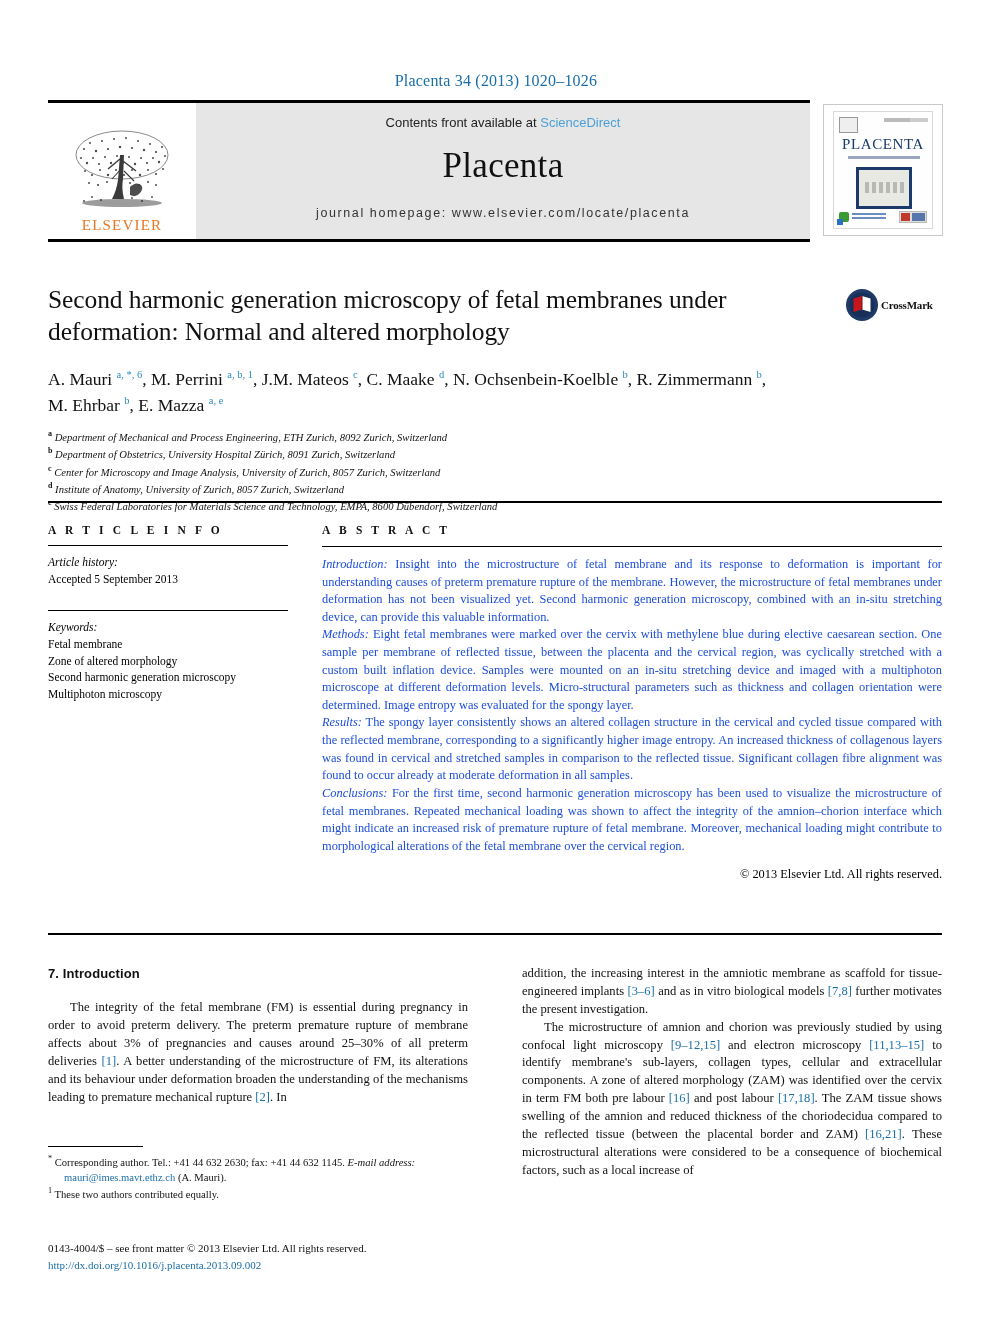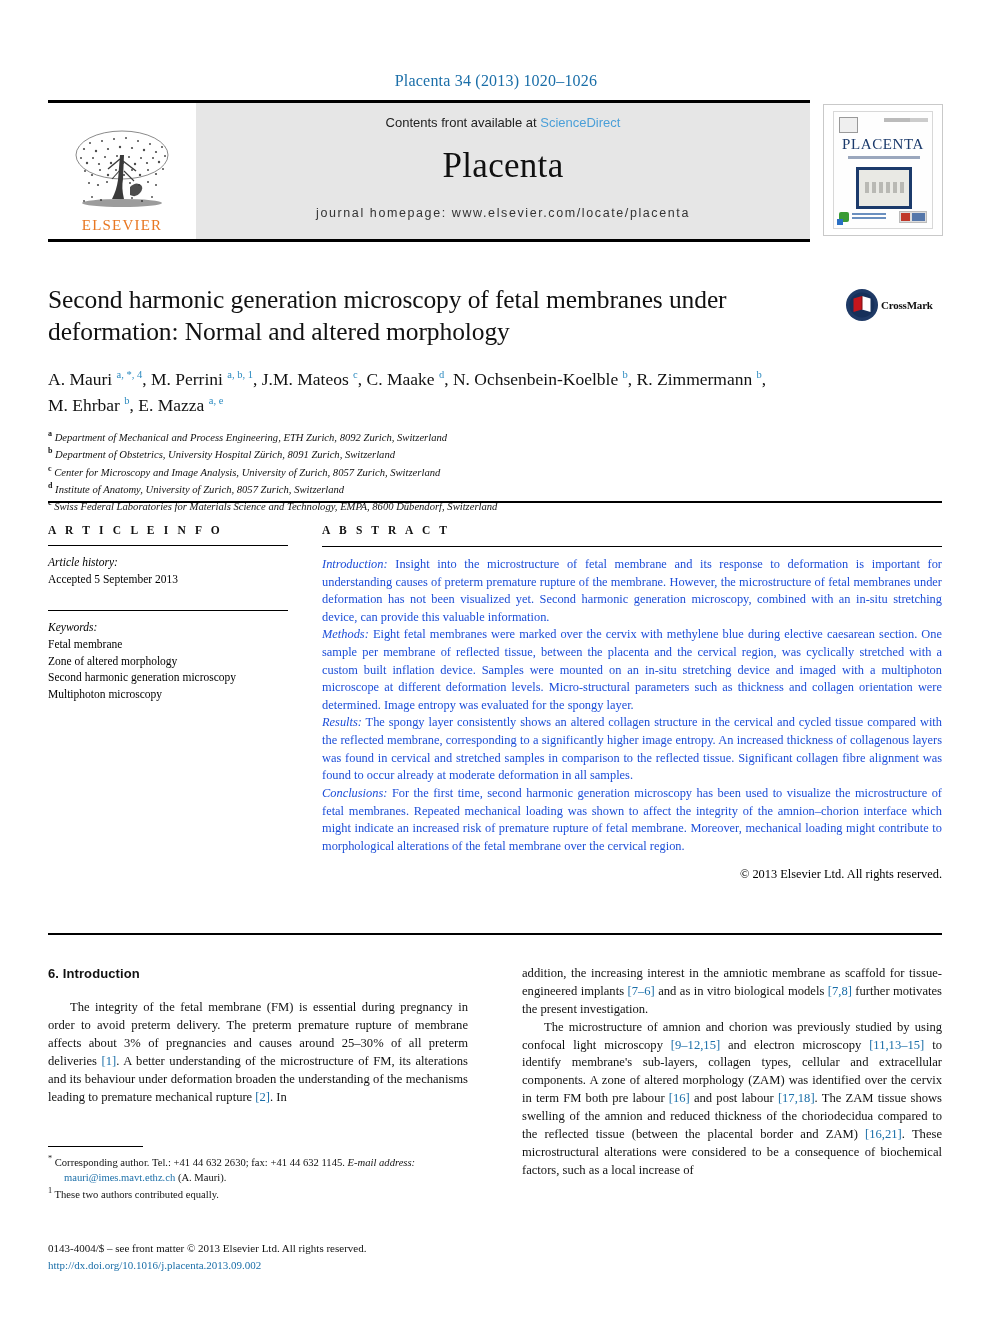--- a/index.html
+++ b/index.html
@@ -455,21 +455,21 @@
       <div class="cover-foot-lines"></div>
       <div class="cover-foot-r">
           <span class="red"></span>
           <span class="blu"></span>
         </div>
     </div>
   </div>
 
   <div class="title-block">
     <h1 class="art-title">Second harmonic generation microscopy of fetal membranes under deformation: Normal and altered morphology</h1>
-    <div class="authors">A. Mauri <sup>a, *, 4</sup>, M. Perrini <sup>a, b, 1</sup>, J.M. Mateos <sup>c</sup>, C. Maake <sup>d</sup>, N. Ochsenbein-Koelble <sup>b</sup>, R. Zimmermann <sup>b</sup>, M. Ehrbar <sup>b</sup>, E. Mazza <sup>a, e</sup></div>
+    <div class="authors">A. Mauri <sup>a, *, 6</sup>, M. Perrini <sup>a, b, 1</sup>, J.M. Mateos <sup>c</sup>, C. Maake <sup>d</sup>, N. Ochsenbein-Koelble <sup>b</sup>, R. Zimmermann <sup>b</sup>, M. Ehrbar <sup>b</sup>, E. Mazza <sup>a, e</sup></div>
     <div class="affils">
         <div><sup>a</sup> Department of Mechanical and Process Engineering, ETH Zurich, 8092 Zurich, Switzerland</div>
         <div><sup>b</sup> Department of Obstetrics, University Hospital Zürich, 8091 Zurich, Switzerland</div>
         <div><sup>c</sup> Center for Microscopy and Image Analysis, University of Zurich, 8057 Zurich, Switzerland</div>
         <div><sup>d</sup> Institute of Anatomy, University of Zurich, 8057 Zurich, Switzerland</div>
         <div><sup>e</sup> Swiss Federal Laboratories for Materials Science and Technology, EMPA, 8600 Dübendorf, Switzerland</div>
       </div>
   </div>
 
   <div class="crossmark">
@@ -509,26 +509,26 @@
         <p class="abstract-p"><i>Methods:</i> Eight fetal membranes were marked over the cervix with methylene blue during elective caesarean section. One sample per membrane of reflected tissue, between the placenta and the cervical region, was cyclically stretched with a custom built inflation device. Samples were mounted on an in-situ stretching device and imaged with a multiphoton microscope at different deformation levels. Micro-structural parameters such as thickness and collagen orientation were determined. Image entropy was evaluated for the spongy layer.</p>
         <p class="abstract-p"><i>Results:</i> The spongy layer consistently shows an altered collagen structure in the cervical and cycled tissue compared with the reflected membrane, corresponding to a significantly higher image entropy. An increased thickness of collagenous layers was found in cervical and stretched samples in comparison to the reflected tissue. Significant collagen fibre alignment was found to occur already at moderate deformation in all samples.</p>
         <p class="abstract-p"><i>Conclusions:</i> For the first time, second harmonic generation microscopy has been used to visualize the microstructure of fetal membranes. Repeated mechanical loading was shown to affect the integrity of the amnion–chorion interface which might indicate an increased risk of premature rupture of fetal membrane. Moreover, mechanical loading might contribute to morphological alterations of the fetal membrane over the cervical region.</p>
       </div>
     <div class="copyright">© 2013 Elsevier Ltd. All rights reserved.</div>
   </div>
 
   <div class="rule-thick" id="rule-bottom-abs"></div>
 
   <div class="bodycol" id="col-left">
-    <div class="h2">6. Introduction</div>
+    <div class="h2">7. Introduction</div>
     <p class="para" id="left-para">The integrity of the fetal membrane (FM) is essential during pregnancy in order to avoid preterm delivery. The preterm premature rupture of membrane affects about 3% of pregnancies and causes around 25–30% of all preterm deliveries <span class="ref">[1]</span>. A better understanding of the microstructure of FM, its alterations and its behaviour under deformation broaden the understanding of the mechanisms leading to premature mechanical rupture <span class="ref">[2]</span>. In</p>
   </div>
 
   <div class="bodycol" id="col-right">
-    <p class="para" style="text-indent:0" id="right-para-1">addition, the increasing interest in the amniotic membrane as scaffold for tissue-engineered implants <span class="ref">[7–6]</span> and as in vitro biological models <span class="ref">[7,8]</span> further motivates the present investigation.</p>
+    <p class="para" style="text-indent:0" id="right-para-1">addition, the increasing interest in the amniotic membrane as scaffold for tissue-engineered implants <span class="ref">[3–6]</span> and as in vitro biological models <span class="ref">[7,8]</span> further motivates the present investigation.</p>
     <p class="para" id="right-para-2">The microstructure of amnion and chorion was previously studied by using confocal light microscopy <span class="ref">[9–12,15]</span> and electron microscopy <span class="ref">[11,13–15]</span> to identify membrane's sub-layers, collagen types, cellular and extracellular components. A zone of altered morphology (ZAM) was identified over the cervix in term FM both pre labour <span class="ref">[16]</span> and post labour <span class="ref">[17,18]</span>. The ZAM tissue shows swelling of the amnion and reduced thickness of the choriodecidua compared to the reflected tissue (between the placental border and ZAM) <span class="ref">[16,21]</span>. These microstructural alterations were considered to be a consequence of biochemical factors, such as a local increase of</p>
   </div>
 
   <div class="fn-rule"></div>
   <div class="footnotes">
     <div class="fn">
       <sup>*</sup><span> Corresponding author. Tel.: +41 44 632 2630; fax: +41 44 632 1145.</span>
       <span class="em">E-mail address:</span>
       <span class="link">mauri@imes.mavt.ethz.ch</span><span> (A. Mauri).</span>
     </div>

